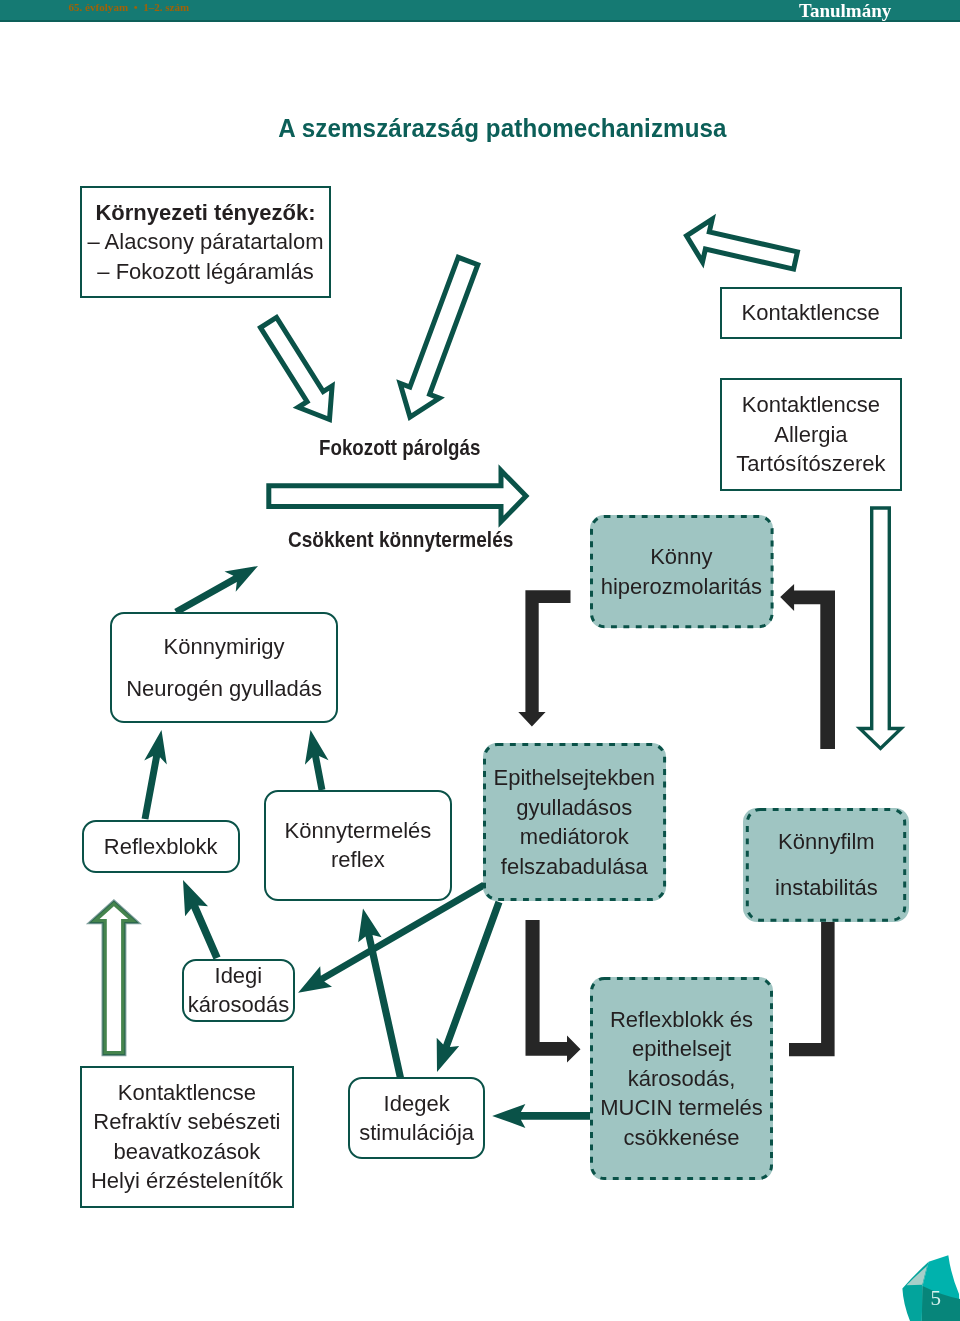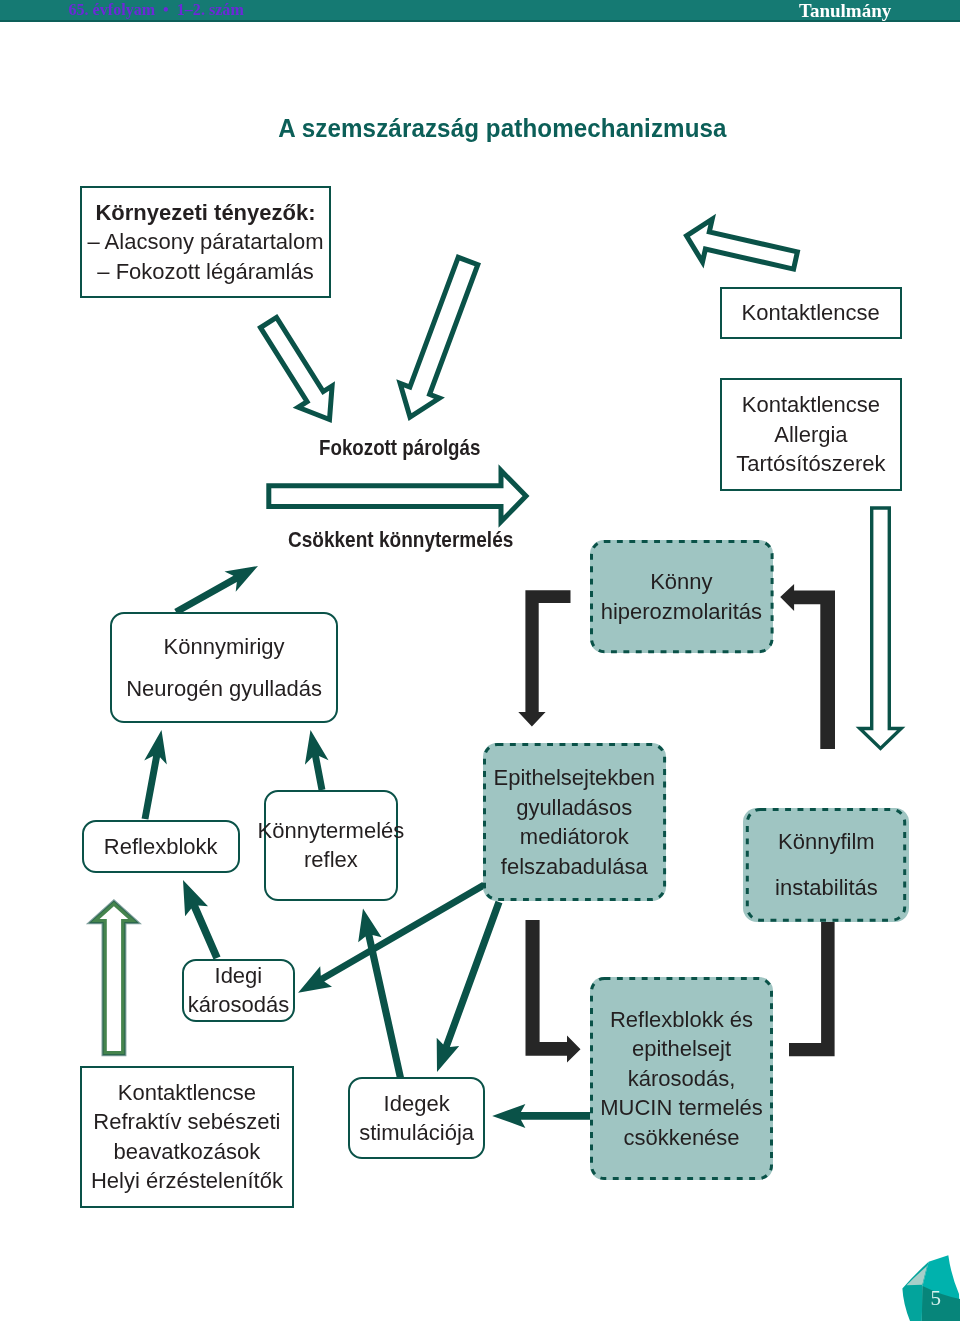--- a/index.html
+++ b/index.html
@@ -1,20 +1,20 @@
 <!DOCTYPE html>
 <html><head>
 <meta charset="utf-8">
 <style>
   html,body{margin:0;padding:0;}
   body{width:960px;height:1321px;background:#fff;font-family:"Liberation Sans",sans-serif;overflow:hidden;position:relative;}
   .page{position:relative;width:960px;height:1321px;}
   .hdr{position:absolute;left:0;top:0;width:960px;height:22px;background:#157a73;}
   .hdr-edge{position:absolute;left:0;top:20px;width:960px;height:2px;background:#0d5f59;}
-  .hdr-l{position:absolute;left:68.5px;top:1px;font-family:"Liberation Serif",serif;font-weight:bold;font-size:16px;color:#6d28d9;letter-spacing:.03px;}
+  .hdr-l{position:absolute;left:68.5px;top:1px;font-family:"Liberation Serif",serif;font-weight:bold;font-size:11px;color:#a16207;letter-spacing:.03px;}
   .hdr-r{position:absolute;left:799px;top:0px;font-family:"Liberation Serif",serif;font-weight:bold;font-size:19px;color:#fff;}
   .title{position:absolute;left:0;top:113px;width:960px;text-align:center;font-size:26px;font-weight:bold;color:#0c5f58;
          transform:scaleX(.93);transform-origin:501px 0;margin-left:21px;letter-spacing:.1px;}
   svg.diagram{position:absolute;left:0;top:0;width:960px;height:1321px;pointer-events:none;}
   .bx{position:absolute;box-sizing:border-box;display:flex;flex-direction:column;align-items:center;justify-content:center;
       color:#231f20;font-size:22px;line-height:29.4px;text-align:center;background:#fff;}
   .bx.sq{border:2px solid #0a5248;}
   .bx.rnd{border:2px solid #0a5248;border-radius:14px;}
   .bx.dash{border:none;border-radius:14px;background:#9fc5c2;}
   .bx.dash>svg.dashframe{position:absolute;left:0;top:0;width:100%;height:100%;overflow:visible;pointer-events:none;}
@@ -89,33 +89,33 @@
   </div>
 
   <div class="freetext" id="t-evap" style="left:318.7px;top:434.5px;font-size:22.4px;transform:scaleX(0.837);">Fokozott párolgás</div>
   <div class="freetext" id="t-red" style="left:287.5px;top:526.5px;font-size:22.4px;transform:scaleX(0.85);">Csökkent könnytermelés</div>
 
   <div class="bx rnd" id="b-lac" style="left:109.9px;top:612.3px;width:228.4px;height:111.2px;line-height:42px;">
     <span class="ln">Könnymirigy</span>
     <span class="ln">Neurogén gyulladás</span>
   </div>
 
-  <div class="bx dash" id="b-hyp" style="left:589.6px;top:540px;width:183.6px;height:113.2px;">
+  <div class="bx dash" id="b-hyp" style="left:589.6px;top:515px;width:183.6px;height:113.2px;">
       <svg class="dashframe" viewBox="0 0 183.6 113.2">
         <rect x="1.5" y="1.5" width="180.6" height="110.2" rx="13" ry="13" fill="none" stroke="#0a5248" stroke-width="3" stroke-dasharray="5.9 6.5"></rect>
       </svg>
     <span class="ln">Könny</span>
     <span class="ln">hiperozmolaritás</span>
   </div>
 
   <div class="bx rnd" id="b-rb" style="left:81.5px;top:819.5px;width:158.3px;height:53.8px;">
     <span class="ln">Reflexblokk</span>
   </div>
 
-  <div class="bx rnd" id="b-rf" style="left:263.9px;top:789.9px;width:134px;height:110.7px;">
+  <div class="bx rnd" id="b-rf" style="left:263.9px;top:789.9px;width:188px;height:110.7px;">
     <span class="ln">Könnytermelés</span>
     <span class="ln">reflex</span>
   </div>
 
   <div class="bx dash" id="b-ep" style="left:482.7px;top:743.3px;width:183.1px;height:158px;">
       <svg class="dashframe" viewBox="0 0 183.1 158">
         <rect x="1.5" y="1.5" width="180.1" height="155" rx="13" ry="13" fill="none" stroke="#0a5248" stroke-width="3" stroke-dasharray="5.9 6.5"></rect>
       </svg>
     <span class="ln">Epithelsejtekben</span>
     <span class="ln">gyulladásos</span>

